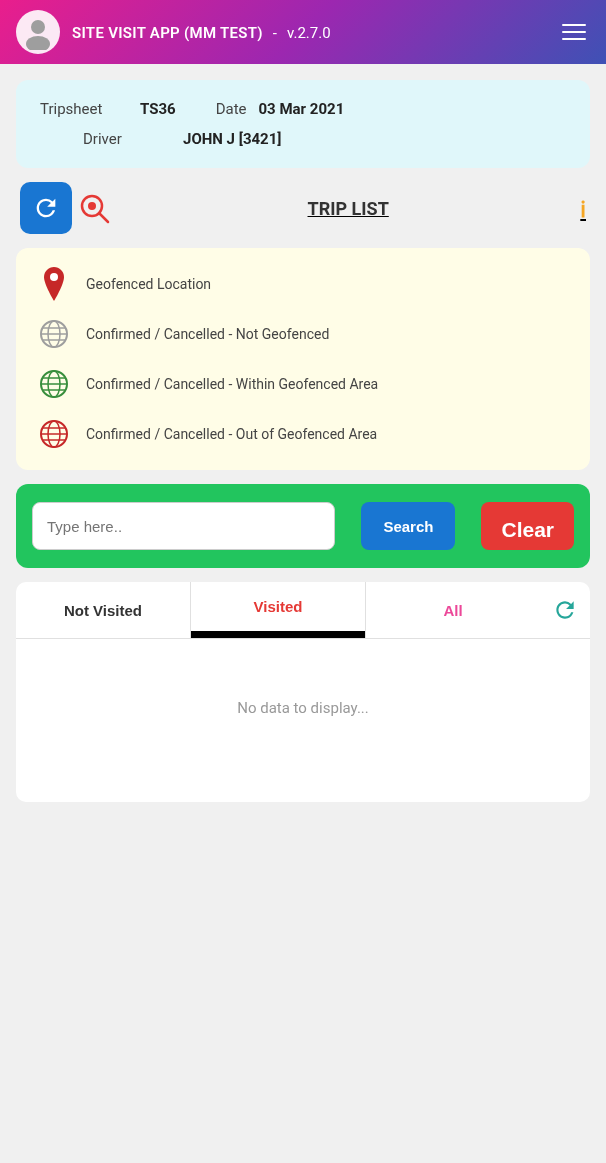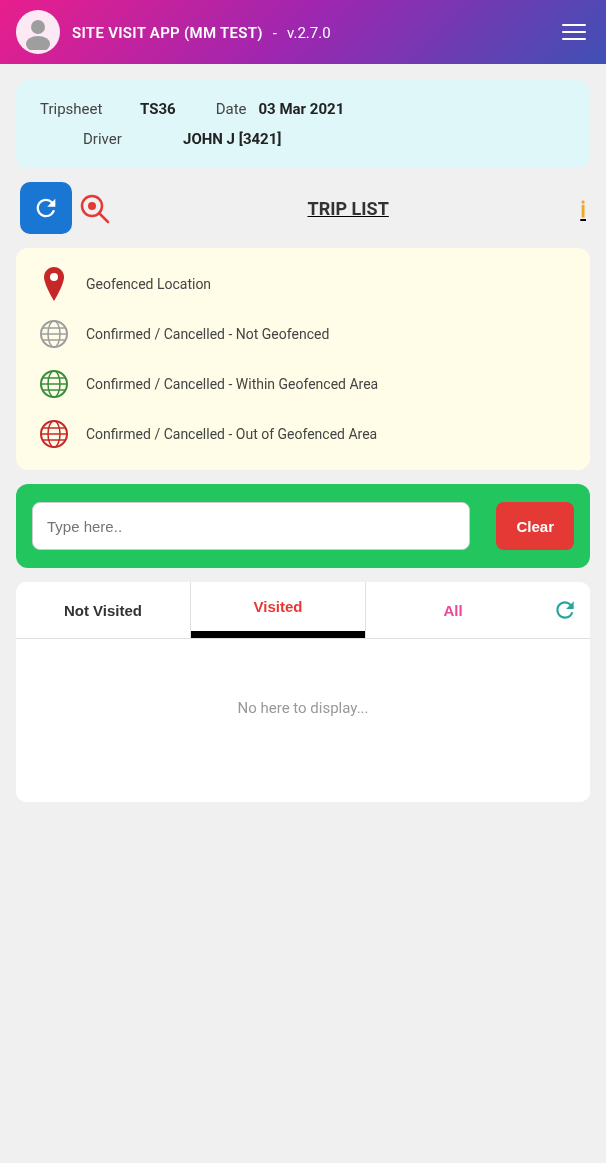--- a/index.html
+++ b/index.html
@@ -215,21 +215,21 @@
       font-weight: 600;
       cursor: pointer;
     }
     .clear-btn {
       height: 48px;
       padding: 16px 20px;
       background: #e53935;
       color: white;
       border: none;
       border-radius: 8px;
-      font-size: 15px;
+      font-size: 21px;
       font-weight: 600;
       cursor: pointer;
     }
 
     
     .tabs-card {
       background: white;
       border-radius: 10px;
       overflow: hidden;
       min-height: 220px;
@@ -385,34 +385,35 @@
           <line x1="5" y1="10" x2="27" y2="10" stroke="#c62828" stroke-width="1.5"></line>
           <line x1="5" y1="22" x2="27" y2="22" stroke="#c62828" stroke-width="1.5"></line>
         </svg>
       </div>
       <span class="legend-text">Confirmed / Cancelled - Out of Geofenced Area</span>
     </div>
   </div>
 
   <div class="search-card">
     <input type="text" class="search-input" placeholder="Type here.." style="">
+    <button class="search-btn">Search</button>
     <button class="clear-btn">Clear</button>
   </div>
 
   <div class="tabs-card">
     <div class="tabs-header">
       <button class="tab-item not-visited">Not Visited</button>
       <div class="tab-divider"></div>
       <button class="tab-item visited">Visited</button>
       <div class="tab-divider"></div>
       <button class="tab-item">All</button>
       <div class="tab-refresh">
         <svg viewBox="0 0 24 24" xmlns="http://www.w3.org/2000/svg">
           <path d="M17.65 6.35A7.958 7.958 0 0 0 12 4c-4.42 0-7.99 3.58-7.99 8s3.57 8 7.99 8c3.73 0 6.84-2.55 7.73-6h-2.08A5.99 5.99 0 0 1 12 18c-3.31 0-6-2.69-6-6s2.69-6 6-6c1.66 0 3.14.69 4.22 1.78L13 11h7V4l-2.35 2.35z" fill="#26a69a"></path>
         </svg>
       </div>
     </div>
     <div class="no-data">
-      <span>No here to display...</span>
+      <span>No data to display...</span>
     </div>
   </div>
 
 </div>
 
 </body></html>

